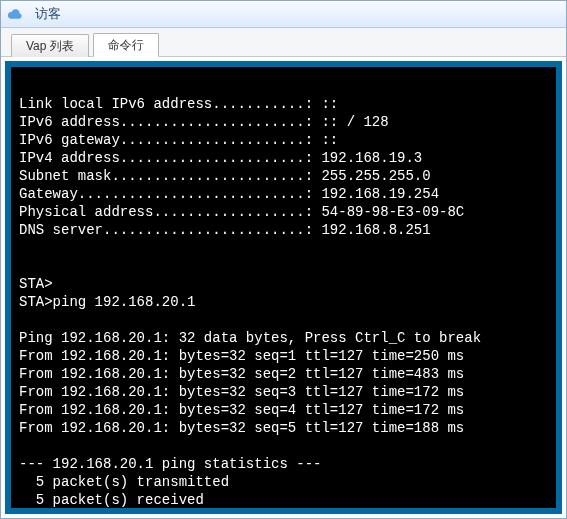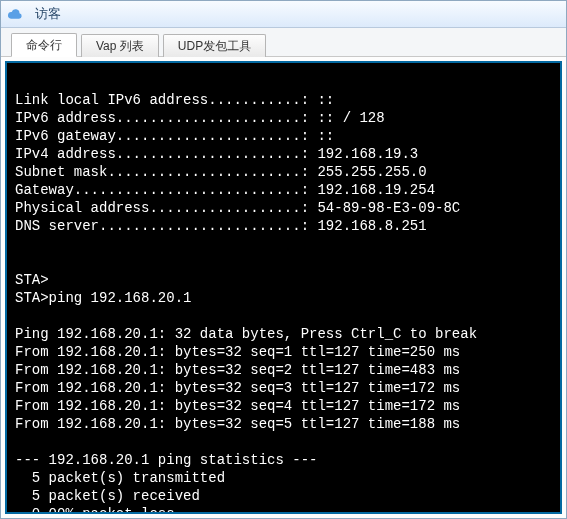--- a/index.html
+++ b/index.html
@@ -71,41 +71,40 @@
     flex: 1;
     background: #000000;
     color: #ffffff;
     font-family: "Courier New", Consolas, monospace;
     font-size: 14px;
     line-height: 18px;
     padding: 10px 8px 4px 8px;
     white-space: pre;
     overflow: hidden;
     margin: 4px;
-    border: 2px solid #0369a1;
+    border: 6px solid #0369a1;
   }
   .term-line {
     white-space: pre;
   }
 </style>
 </head>
 <body>
 
 <div class="window">
 
   <div class="title-bar">
     <span class="title-icon">
       <svg viewBox="0 0 24 24">
           <path fill="#5aa0e6" d="M6 19h12a4 4 0 0 0 .7-7.94A6 6 0 0 0 7 9a5 5 0 0 0-1 10z"></path>
         </svg>
     </span>
     <span class="title-text">访客</span>
   </div>
 
   <div class="tab-strip">
+    <div class="tab"><span>Vap 列表</span></div>
     <div class="tab active"><span>命令行</span></div>
-    <div class="tab"><span>Vap 列表</span></div>
-    <div class="tab"><span>UDP发包工具</span></div>
   </div>
 
   <div class="terminal" id="terminal"><div class="term-line">&nbsp;</div><div class="term-line">Link local IPv6 address...........: ::</div><div class="term-line">IPv6 address......................: :: / 128</div><div class="term-line">IPv6 gateway......................: ::</div><div class="term-line">IPv4 address......................: 192.168.19.3</div><div class="term-line">Subnet mask.......................: 255.255.255.0</div><div class="term-line">Gateway...........................: 192.168.19.254</div><div class="term-line">Physical address..................: 54-89-98-E3-09-8C</div><div class="term-line">DNS server........................: 192.168.8.251</div><div class="term-line">&nbsp;</div><div class="term-line">&nbsp;</div><div class="term-line">STA&gt;</div><div class="term-line">STA&gt;ping 192.168.20.1</div><div class="term-line">&nbsp;</div><div class="term-line">Ping 192.168.20.1: 32 data bytes, Press Ctrl_C to break</div><div class="term-line">From 192.168.20.1: bytes=32 seq=1 ttl=127 time=250 ms</div><div class="term-line">From 192.168.20.1: bytes=32 seq=2 ttl=127 time=483 ms</div><div class="term-line">From 192.168.20.1: bytes=32 seq=3 ttl=127 time=172 ms</div><div class="term-line">From 192.168.20.1: bytes=32 seq=4 ttl=127 time=172 ms</div><div class="term-line">From 192.168.20.1: bytes=32 seq=5 ttl=127 time=188 ms</div><div class="term-line">&nbsp;</div><div class="term-line">--- 192.168.20.1 ping statistics ---</div><div class="term-line">  5 packet(s) transmitted</div><div class="term-line">  5 packet(s) received</div><div class="term-line">  0.00% packet loss</div></div>
 
 </div>
 
 </body></html>

